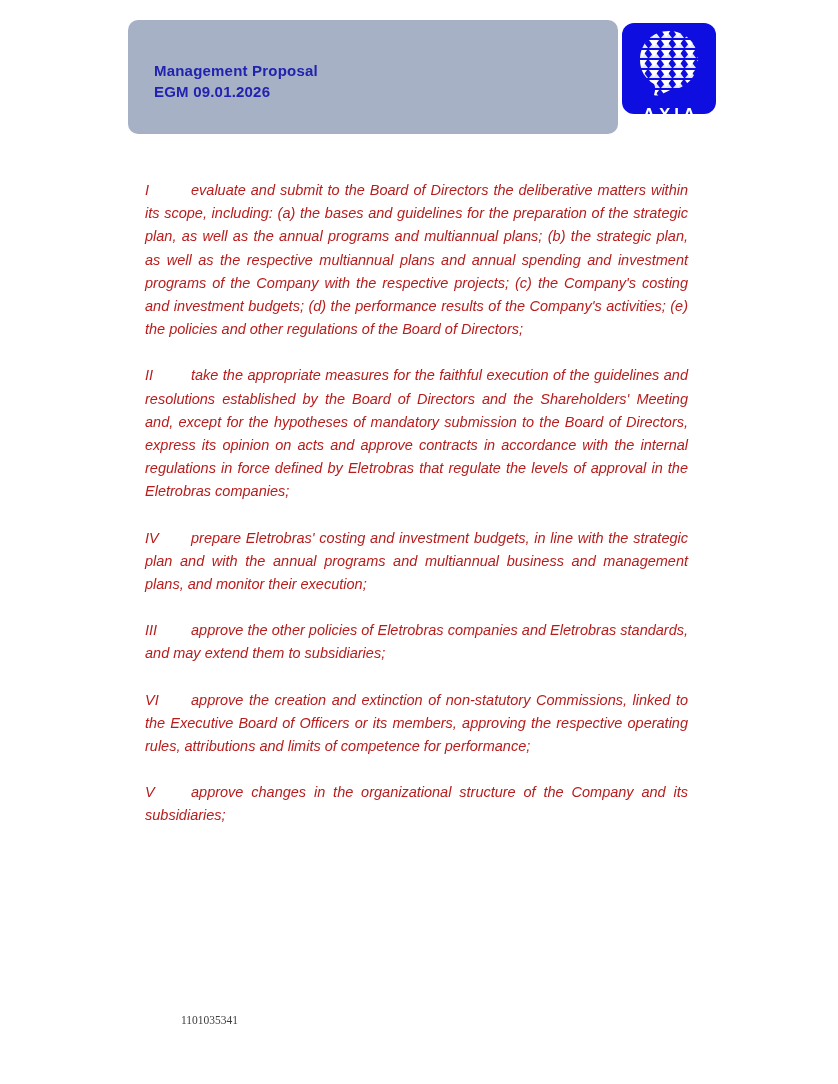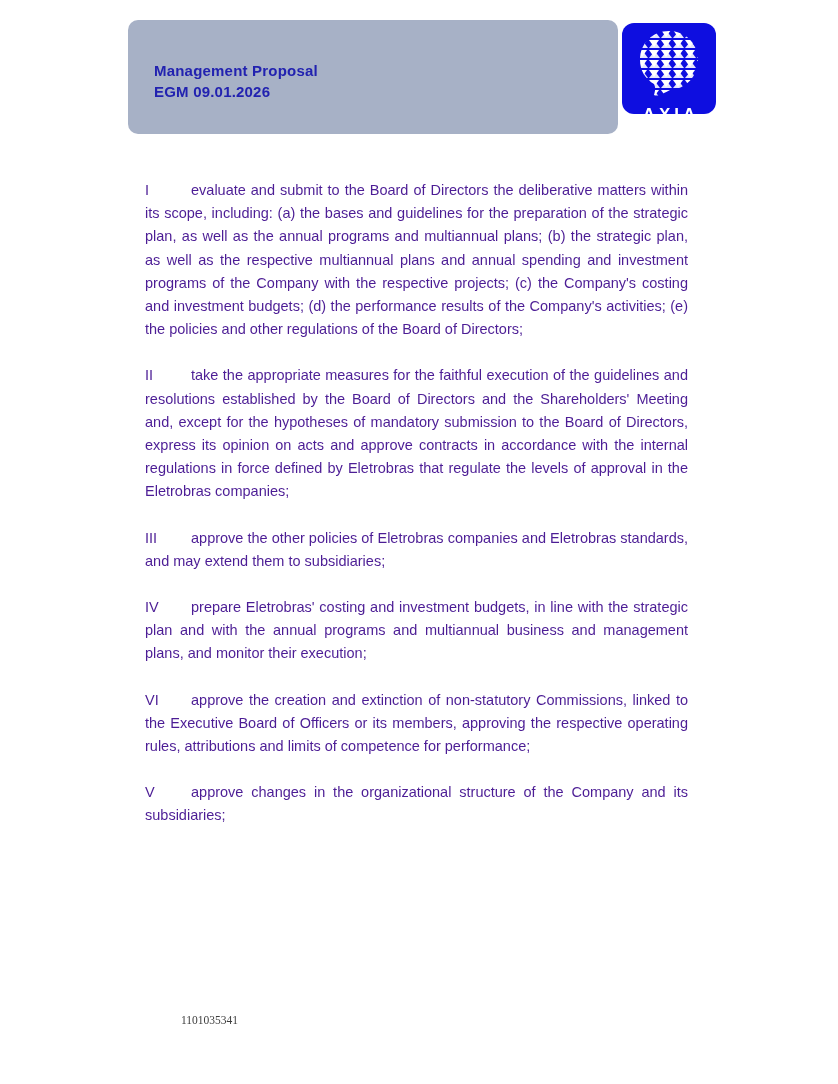--- a/index.html
+++ b/index.html
@@ -76,23 +76,24 @@
     text-indent: 3px;
     line-height: 8px;
   }
 
   
   .doc-body {
     position: absolute;
     left: 145px;
     top: 179px;
     width: 543px;
-    color: #4c1d95;
+    color: #b91c1c;
     font-size: 14.5px;
     line-height: 23.2px;
+    font-style: italic;
   }
   .para {
     margin: 0 0 23px 0;
     text-align: justify;
   }
   .para.continues { text-align-last: justify; }
   .para-num {
     display: inline-block;
     width: 46px;
     vertical-align: top;
@@ -136,21 +137,21 @@
         <rect x="0" y="0" width="66" height="70" fill="url(#triMesh)"></rect>
       </g>
     </svg>
     <div class="logo-brand">AXIA</div>
     <div class="logo-sub">ENERGIA</div>
   </div>
 
   <div class="doc-body">
     <p class="para"><span class="para-num">I</span><span>evaluate and submit to the Board of Directors the deliberative matters within its scope, including: (a) the bases and guidelines for the preparation of the strategic plan, as well as the annual programs and multiannual plans; (b) the strategic plan, as well as the respective multiannual plans and annual spending and investment programs of the Company with the respective projects; (c) the Company's costing and investment budgets; (d) the performance results of the Company's activities; (e) the policies and other regulations of the Board of Directors;</span></p>
     <p class="para"><span class="para-num">II</span><span>take the appropriate measures for the faithful execution of the guidelines and resolutions established by the Board of Directors and the Shareholders' Meeting and, except for the hypotheses of mandatory submission to the Board of Directors, express its opinion on acts and approve contracts in accordance with the internal regulations in force defined by Eletrobras that regulate the levels of approval in the Eletrobras companies;</span></p>
+    <p class="para"><span class="para-num">IV</span><span>prepare Eletrobras' costing and investment budgets, in line with the strategic plan and with the annual programs and multiannual business and management plans, and monitor their execution;</span></p>
     <p class="para"><span class="para-num">III</span><span>approve the other policies of Eletrobras companies and Eletrobras standards, and may extend them to subsidiaries;</span></p>
-    <p class="para"><span class="para-num">IV</span><span>prepare Eletrobras' costing and investment budgets, in line with the strategic plan and with the annual programs and multiannual business and management plans, and monitor their execution;</span></p>
     <p class="para"><span class="para-num">VI</span><span>approve the creation and extinction of non-statutory Commissions, linked to the Executive Board of Officers or its members, approving the respective operating rules, attributions and limits of competence for performance;</span></p>
     <p class="para"><span class="para-num">V</span><span>approve changes in the organizational structure of the Company and its subsidiaries;</span></p>
   </div>
 
   <div class="footer-id">1101035341</div>
 
 </div>
 
 </body></html>

